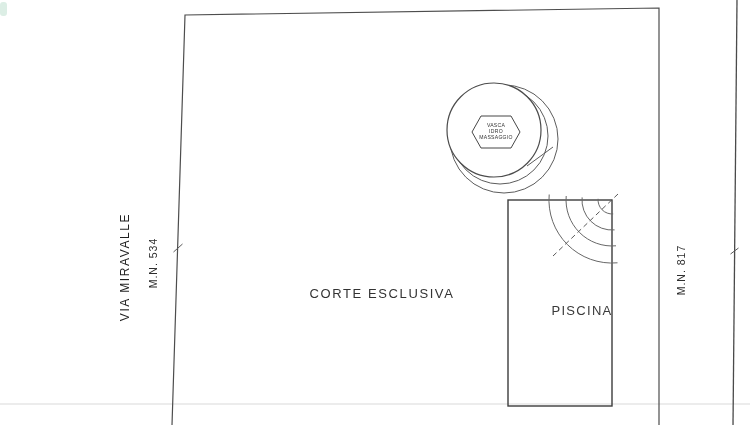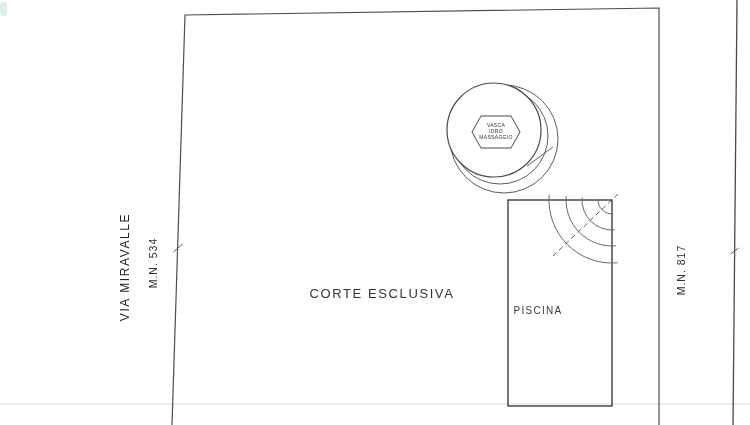--- a/index.html
+++ b/index.html
@@ -10,21 +10,21 @@
   .plan svg { position:absolute; left:0; top:0; }
   .label {
     position:absolute; color:#2a2a2a; white-space:nowrap;
     transform: translate(-50%,-50%);
   }
   .label.vert { transform: translate(-50%,-50%) rotate(-90deg); }
   .street-label  { left:125px; top:267px; font-size:12px; letter-spacing:1.6px; color:#1e1e1e; }
   .mn534-label   { left:153px; top:263px; font-size:10.5px; letter-spacing:1px; color:#2d2d2d; }
   .mn817-label   { left:681px; top:270px; font-size:10.5px; letter-spacing:1px; color:#2d2d2d; }
   .corte-label   { left:382px; top:293px; font-size:13px; letter-spacing:1.6px; color:#333; }
-  .piscina-label { left:538px; top:310px; font-size:10px; letter-spacing:1.3px; color:#3a3a3a; }
+  .piscina-label { left:582px; top:310px; font-size:13px; letter-spacing:1.3px; color:#3a3a3a; }
   .vasca-label {
     left:496px; top:132px; font-size:6px; letter-spacing:0.3px; color:#333;
     text-align:center; line-height:1.18; white-space:pre-line;
     transform: translate(-50%,-50%) scale(0.85);
   }
 </style>
 </head>
 <body>
 
 <div class="plan">

